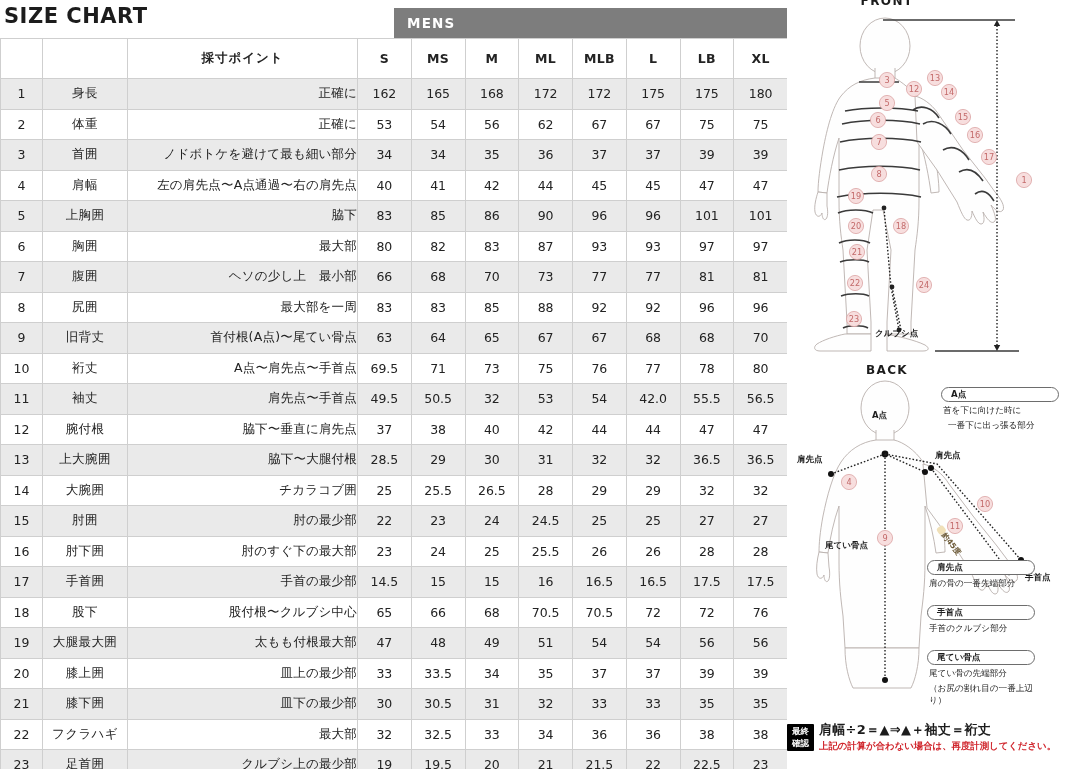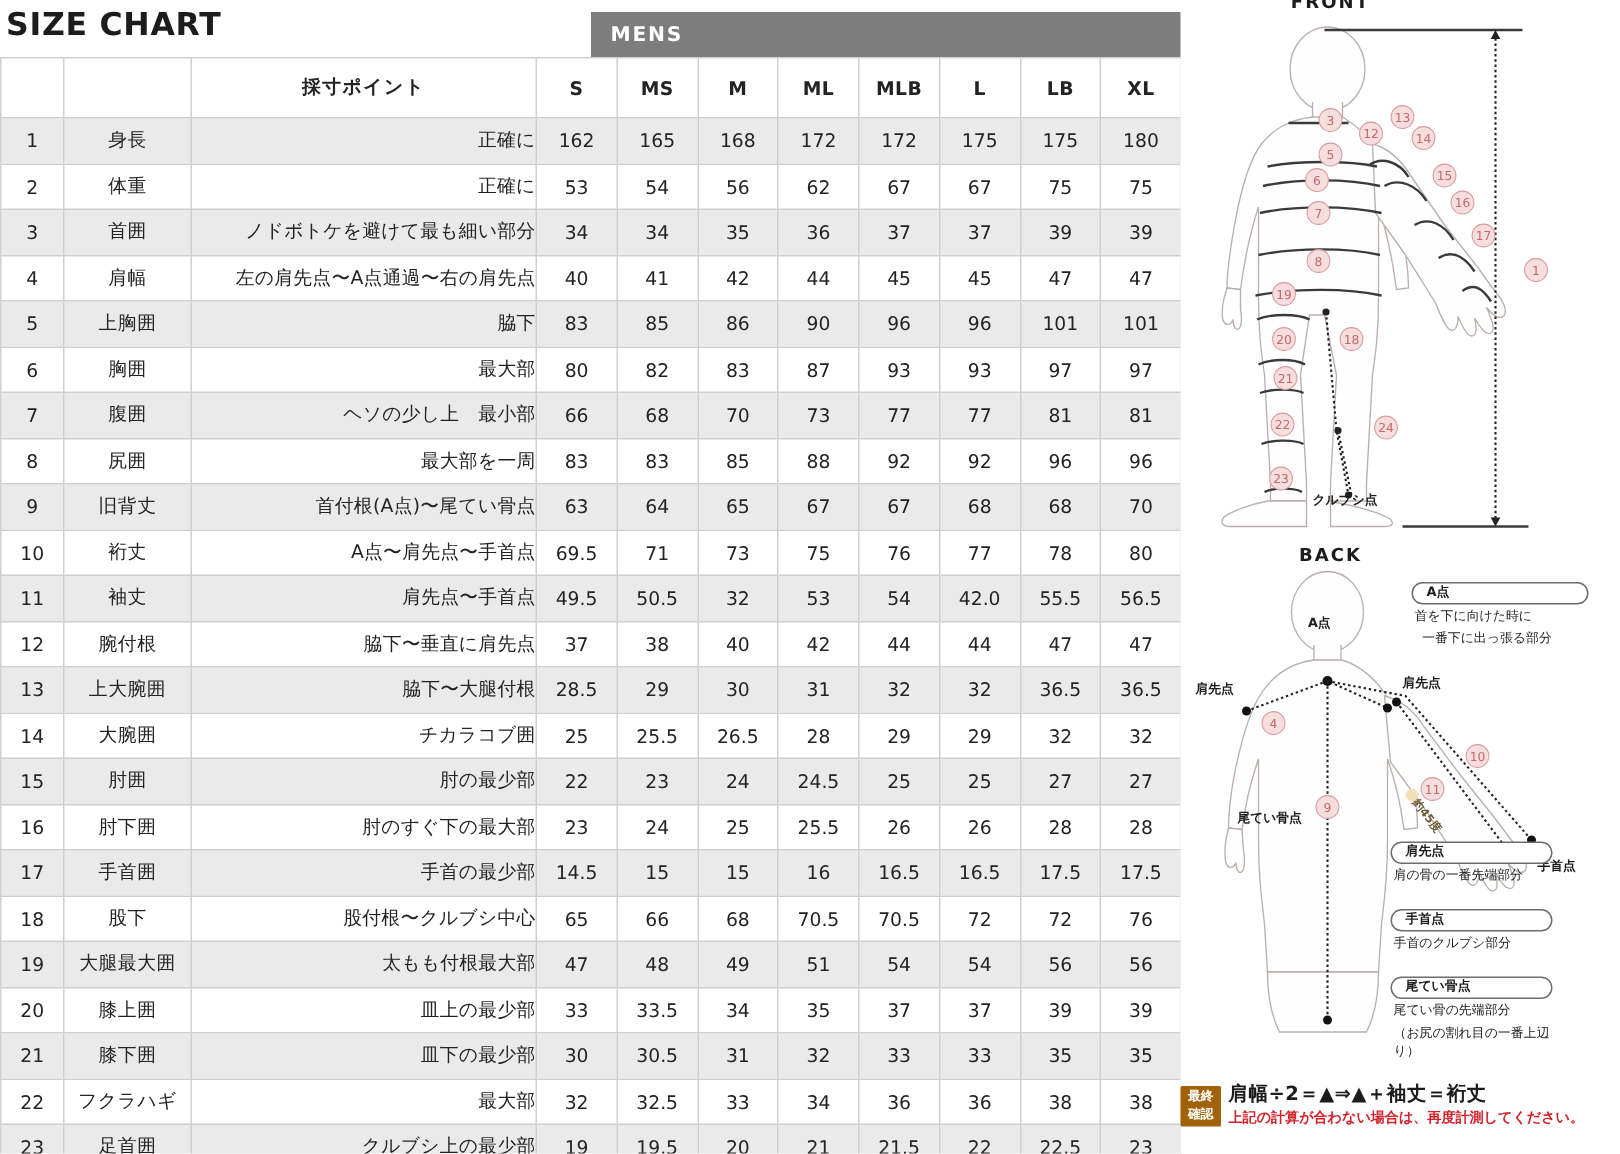--- a/index.html
+++ b/index.html
@@ -117,21 +117,21 @@
     position: absolute; left: 154px; top: 382px; width: 130px;
   }
   #tooltip-a .legend-pill { min-width: 118px; }
 
   
   #final-note {
     position: absolute; left: 0px; top: 722px; width: 293px;
     display: flex; align-items: flex-start;
   }
   #final-badge {
-    width: 27px; background: #a16207; color: #fff;
+    width: 27px; background: #000000; color: #fff;
     font-size: 8.5px; font-weight: bold; text-align: center;
     line-height: 11.5px; padding: 2px 0 2px 0; letter-spacing: 0px;
     border-radius: 1px; flex: 0 0 auto; margin-top: 2px;
   }
   #final-texts { margin-left: 5px; }
   #final-formula {
     font-size: 13px; font-weight: bold; color: #1c1c1c;
     letter-spacing: 0.3px; line-height: 16px;
   }
   #final-sub {

